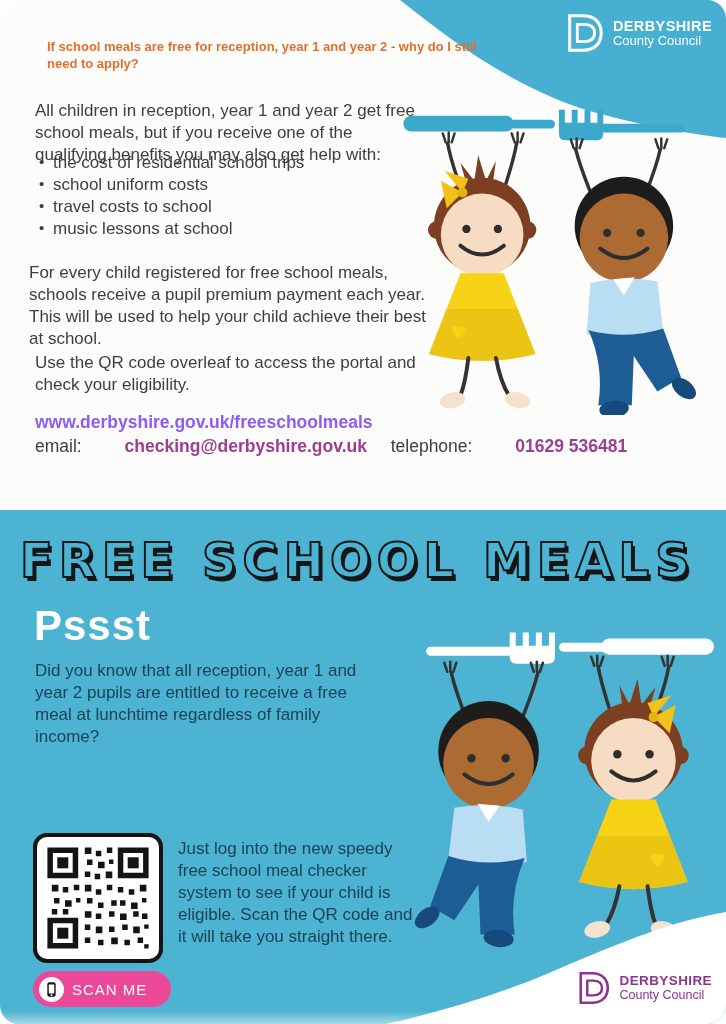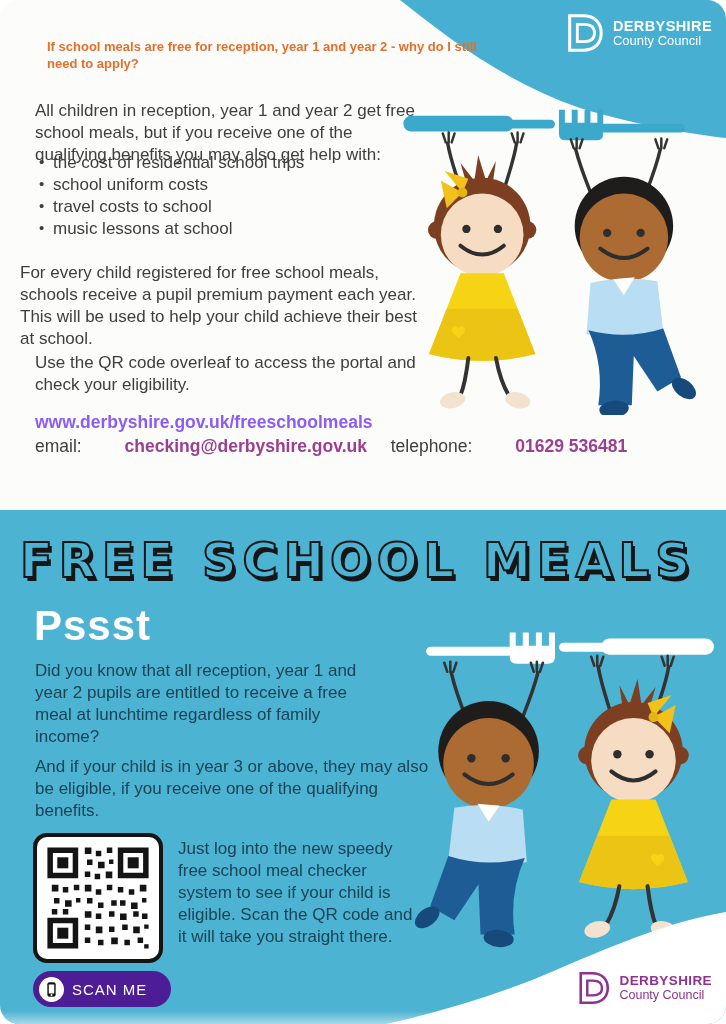--- a/index.html
+++ b/index.html
@@ -21,21 +21,21 @@
   .logo-sub{font-size:13px;}
   .heading{
     position:absolute;left:40px;top:32px;width:460px;margin:7px;
     font-size:13px;font-weight:bold;color:#e2702c;line-height:1.3;
   }
   .body-txt{position:absolute;margin:0;font-size:17px;line-height:1.3;color:#3e3e3e;}
   .intro{left:35px;top:100px;width:392px;}
   .benefits{position:absolute;left:38px;top:152px;margin:0;padding:0;list-style:none;font-size:17px;line-height:1.3;}
   .benefits li{position:relative;padding-left:15px;}
   .benefits li::before{content:"•";position:absolute;left:1px;top:0;font-size:15px;}
-  .pupil{left:20px;top:262px;width:400px;}
+  .pupil{left:29px;top:262px;width:400px;}
   .qrnote{left:35px;top:352px;width:420px;}
   .website{
     position:absolute;left:35px;top:412px;
     font-size:17.5px;font-weight:bold;color:#8b5cf6;
   }
   .contact{position:absolute;left:35px;top:436px;font-size:17.5px;white-space:nowrap;}
   .contact .plain{color:#3e3e3e;}
   .contact .purple{color:#9c3f92;font-weight:bold;margin-left:38px;}
   .contact .gap{display:inline-block;width:14px;}
   .kids{display:block;}
@@ -60,21 +60,21 @@
   .bp1{left:35px;top:150px;width:348px;}
   .bp2{left:35px;top:246px;width:400px;}
   .bp3{left:178px;top:328px;width:242px;}
   .qr-box{
     position:absolute;left:33px;top:323px;width:130px;height:130px;box-sizing:border-box;
     background:#ffffff;border:4px solid #141414;border-radius:14px;
     display:flex;align-items:center;justify-content:center;
   }
   .scan-pill{
     position:absolute;left:33px;top:461px;width:138px;height:36px;
-    background:#4c1d95;border-radius:18px;
+    background:#ec4899;border-radius:18px;
     display:flex;align-items:center;gap:8px;padding-left:6px;box-sizing:border-box;
     color:#ffffff;font-size:15px;letter-spacing:1px;
   }
   .kids-bottom{position:absolute;left:398px;top:102px;width:322px;height:343px;transform:scaleX(-1);}
   .bottom-strip{
     position:absolute;left:0;bottom:0;width:100%;height:13px;z-index:1;
     background:linear-gradient(to bottom, rgba(255,255,255,0), #a9d9e8);
   }
   .wedge{position:absolute;right:0;bottom:0;z-index:2;}
   .logo-bottom{position:absolute;right:14px;bottom:18px;z-index:3;color:#8e3390;}
@@ -193,21 +193,20 @@
     </svg>
   </section>
 
   <section class="panel-bottom">
 
     <h2 class="fsm-title">FREE SCHOOL MEALS</h2>
 
     <div class="pssst">Pssst</div>
 
     <p class="bp bp1">Did you know that all reception, year 1 and year 2 pupils are entitled to receive a free meal at lunchtime regardless of family income?</p>
-    <p class="bp bp2">And if your child is in year 3 or above, they may also be eligible, if you receive one of the qualifying benefits.</p>
 
     <div class="qr-box">
       <svg width="110" height="110" viewBox="0 0 100 100">
         <g fill="#141414">
           <path fill-rule="evenodd" d="M4 4 h28 v28 h-28 Z M9 9 v18 h18 v-18 Z"></path>
           <rect x="13" y="13" width="10" height="10"></rect>
           <path fill-rule="evenodd" d="M68 4 h28 v28 h-28 Z M73 9 v18 h18 v-18 Z"></path>
           <rect x="77" y="13" width="10" height="10"></rect>
           <path fill-rule="evenodd" d="M4 68 h28 v28 h-28 Z M9 73 v18 h18 v-18 Z"></path>
           <rect x="13" y="77" width="10" height="10"></rect>

